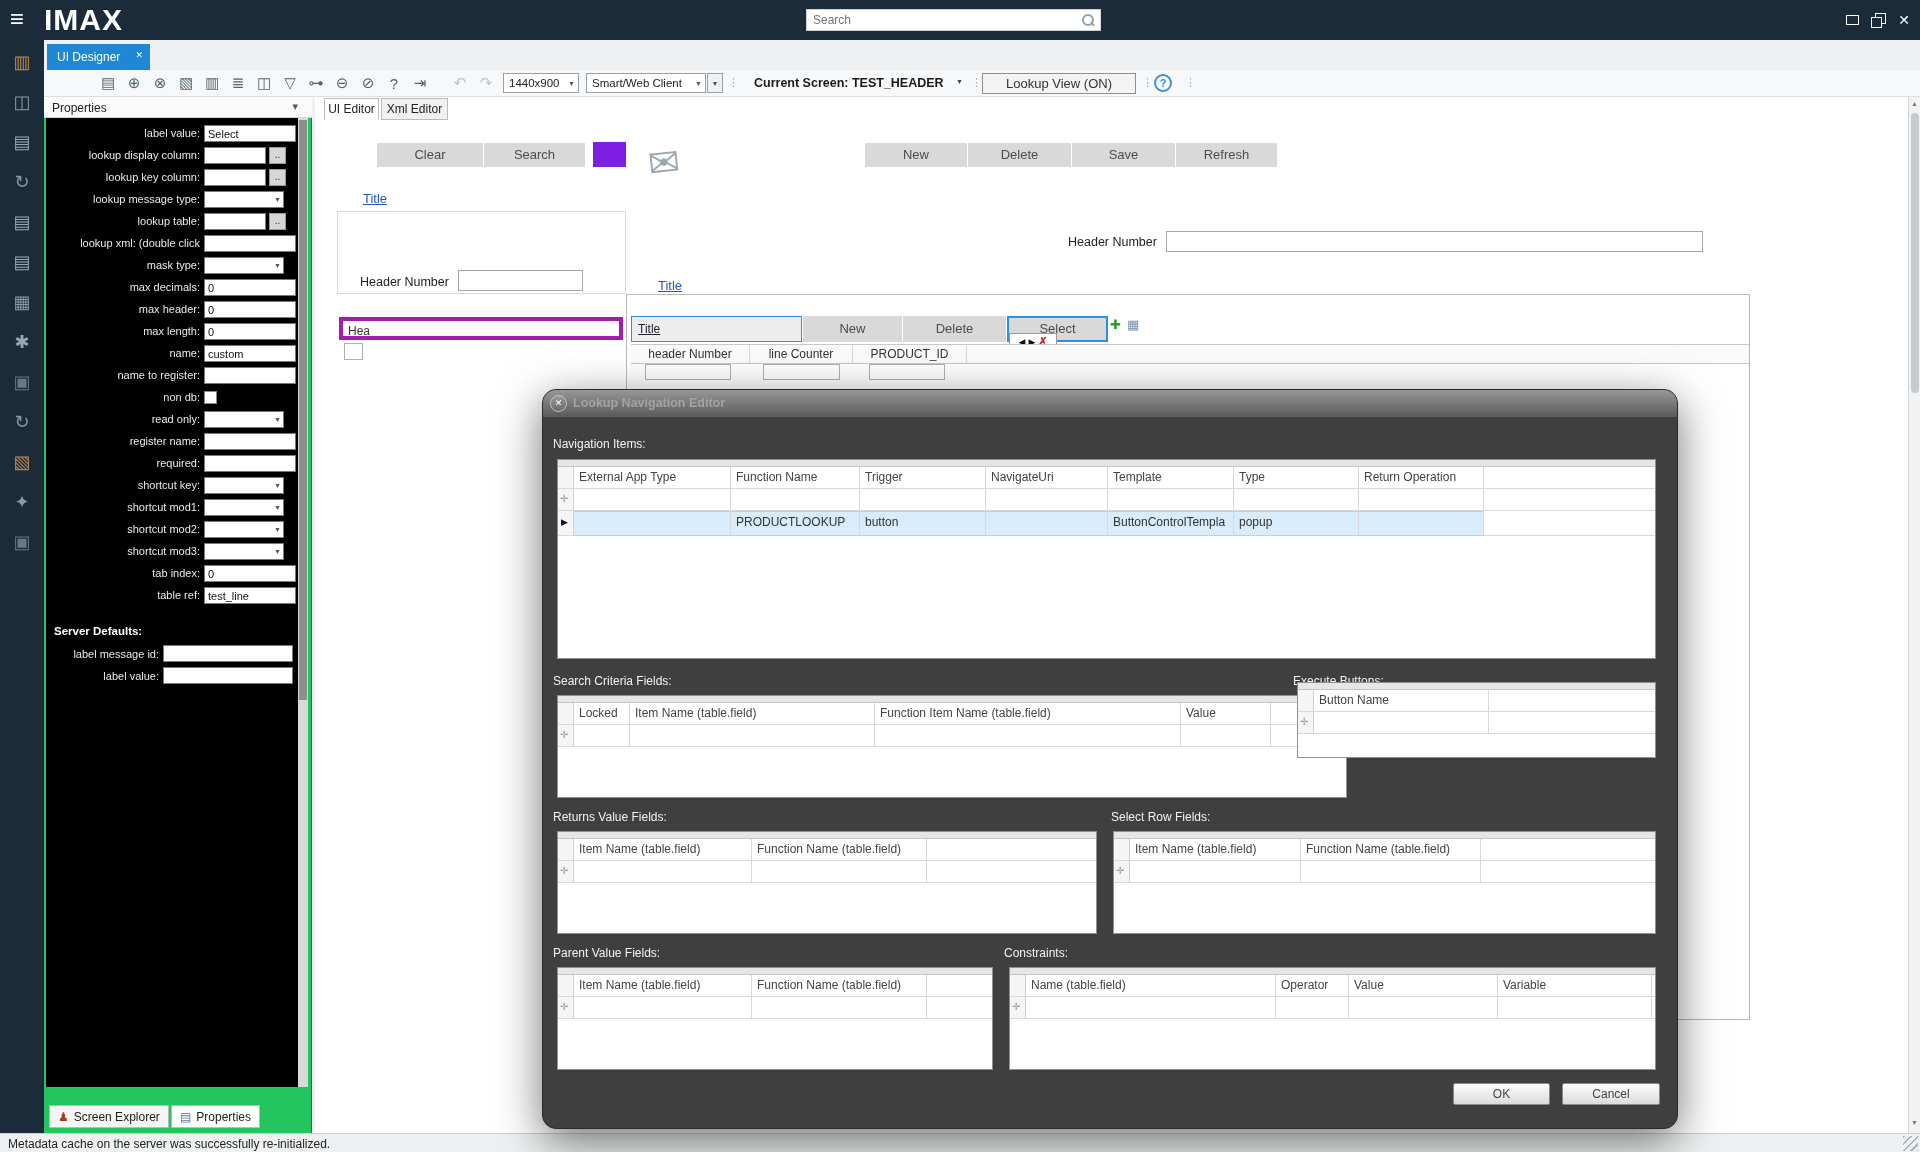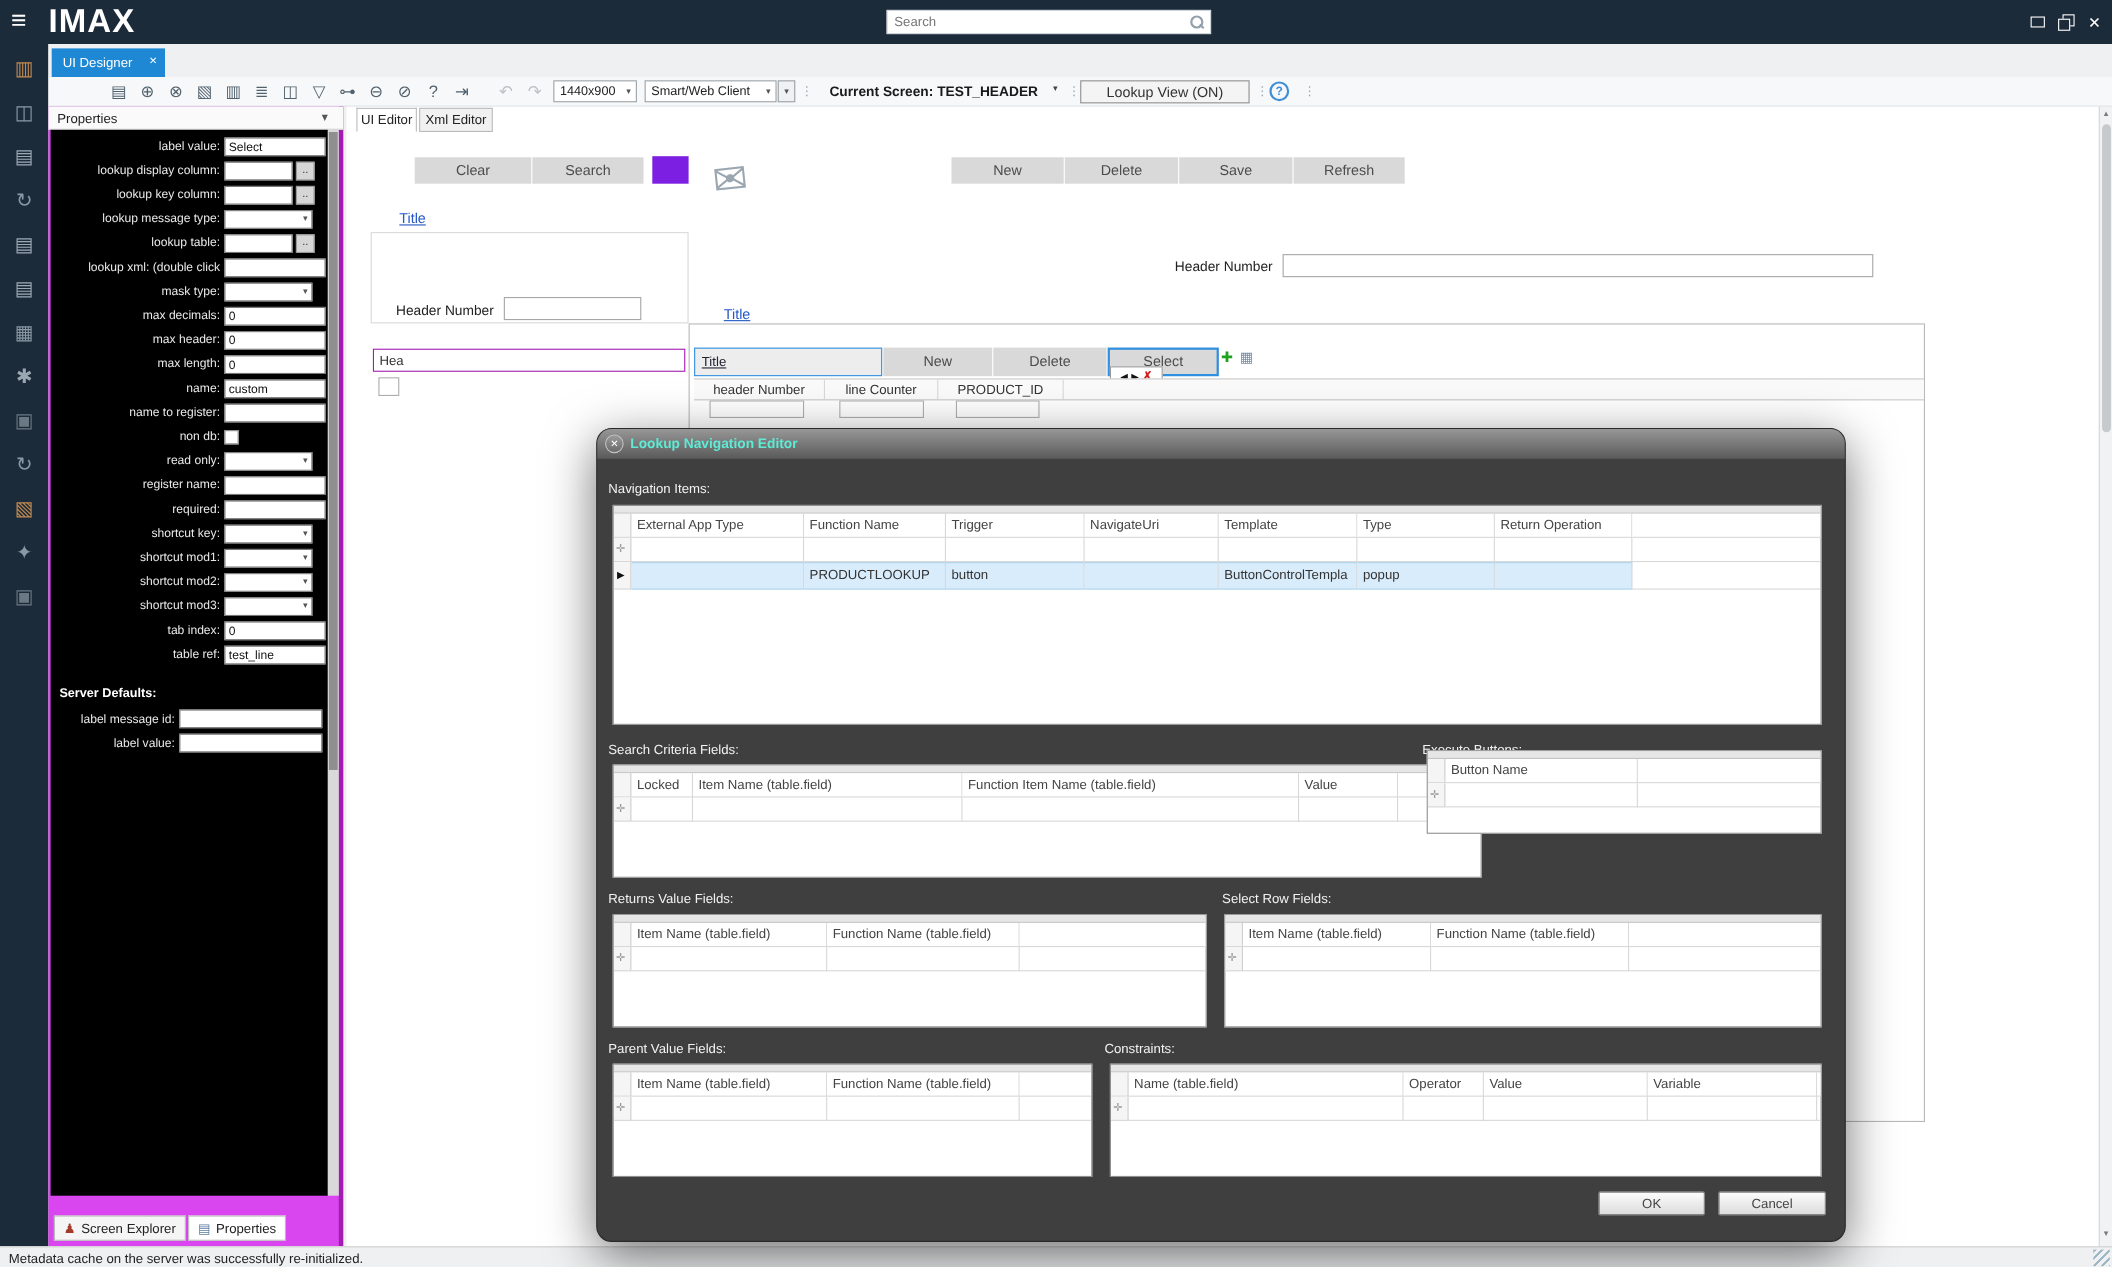--- a/index.html
+++ b/index.html
@@ -43,21 +43,21 @@
   .tb-dd{position:absolute;top:3px;height:20px;background:#fff;border:1px solid #9aa0a6;font-size:11.5px;color:#222;padding:3px 14px 0 5px;white-space:nowrap}
   .tb-dd .dd-arrow{position:absolute;right:3px;top:6px;font-size:7px;color:#555}
   .tb-split{position:absolute;top:3px;width:16px;height:20px;border:1px solid #9aa0a6;background:#f0f1f2;text-align:center;font-size:7px;color:#555;line-height:19px;cursor:pointer}
   .tb-dots{position:absolute;top:6px;font-size:11px;color:#9aa2aa}
   #current-screen{position:absolute;left:710px;top:6px;font-size:12.5px;font-weight:bold;color:#1a1a1a}
   #mini-arrow{position:absolute;left:912px;top:8px;font-size:7px;color:#444;cursor:pointer}
   #lookup-view-btn{position:absolute;left:938px;top:3px;width:154px;height:21px;border:1px solid #8f8f8f;background:#f4f4f4;text-align:center;line-height:19px;font-size:13px;color:#333;cursor:pointer}
   #tb-help{position:absolute;left:1110px;top:4px;width:18px;height:18px;border:2px solid #3f8fd6;border-radius:50%;color:#3f8fd6;font-weight:bold;font-size:11px;text-align:center;line-height:14px;cursor:pointer}
 
   
-  #props-panel{position:absolute;left:44px;top:97px;width:268px;height:1036px;background:#d946ef;border-right:4px solid #a21caf}
+  #props-panel{position:absolute;left:44px;top:97px;width:268px;height:1036px;background:#22c55e;border-right:1px solid #a21caf}
   #props-header{position:absolute;left:0;top:0;width:268px;height:21px;background:#fafafa;border-bottom:1px solid #d5d5d5}
   #props-header .ph-title{position:absolute;left:8px;top:4px;font-size:12px;color:#222}
   #props-header .ph-chevron{position:absolute;right:14px;top:3px;font-size:11px;color:#555;cursor:pointer}
   #props-black{position:absolute;left:2px;top:21px;width:252px;height:969px;background:#000;overflow:hidden}
   .prop-row{position:absolute;left:0;width:252px;height:20px}
   .prop-label{position:absolute;left:0;top:3px;width:154px;text-align:right;font-size:11px;color:#e9e9e9}
   .prop-input{position:absolute;left:158px;top:1px;width:92px;height:17px;background:#fff;border:1px solid #777;font-size:11px;color:#111;padding:2px 3px 0;overflow:hidden;white-space:nowrap}
   .prop-input.narrow{width:62px}
   .prop-lookup-btn{position:absolute;left:223px;top:1px;width:17px;height:17px;background:#d6d6d6;border:1px solid #999;font-size:10px;text-align:center;line-height:14px;color:#333;cursor:pointer}
   .prop-select{position:absolute;left:158px;top:1px;width:80px;height:17px;background:#fff;border:1px solid #777;cursor:pointer}
@@ -78,40 +78,40 @@
   #canvas{position:absolute;left:315px;top:97px;width:1593px;height:1036px;background:#fff}
   .ed-tab{position:absolute;top:1px;height:22px;font-size:12px;color:#222;text-align:center;line-height:21px;border:1px solid #bbb;background:#f1f1f1;cursor:pointer}
   .ed-tab.active{background:#fff;border-bottom-color:#fff}
   .cv-btn{position:absolute;background:var(--canvas_button,#d9d9d9);color:#4c4c4c;font-size:13px;text-align:center;line-height:24px;cursor:pointer}
   .cv-link{position:absolute;color:var(--link,#2257c4);text-decoration:underline;font-size:13px;cursor:pointer}
   .cv-label{position:absolute;font-size:12.5px;color:#222}
   .cv-input{position:absolute;background:#fff;border:1px solid #a6a6a6}
   #purple-box{position:absolute;left:278px;top:45px;width:33px;height:25px;background:var(--purple_box,#7d1fe3)}
   #mail-icon{position:absolute;left:333px;top:44px;font-size:38px;color:#9aa6b0;transform:rotate(-6deg)}
   #groupbox1{position:absolute;left:22px;top:114px;width:289px;height:83px;border:1px solid #d9d9d9}
-  #hea-bar{position:absolute;left:24px;top:220px;width:284px;height:21px;background:#fff;border:1px solid #a21caf;font-size:12px;color:#333;padding:3px 0 12px 5px}
+  #hea-bar{position:absolute;left:24px;top:220px;width:284px;height:21px;background:#fff;border:4px solid #a21caf;font-size:12px;color:#333;padding:3px 0 12px 5px}
   #hea-cell{position:absolute;left:29px;top:246px;width:19px;height:17px;background:#fff;border:1px solid #adadad}
   #grid-frame{position:absolute;left:311px;top:197px;width:1124px;height:726px;border:1px solid #b8b8b8}
   #grid-title-cell{position:absolute;left:316px;top:219px;width:171px;height:26px;background:#ededed;border:1px solid var(--selection,#2f8fe0);font-size:12px;color:#223;text-decoration:underline;padding:5px 0 0 6px;cursor:pointer}
   .grid-btn{position:absolute;top:219px;height:26px;line-height:26px}
   #grid-select-btn{border:2px solid var(--selection,#2f8fe0);line-height:22px}
   #grid-addrow{position:absolute;left:795px;top:220px;font-size:13px;color:var(--green_plus,#1fa31f);cursor:pointer}
   #grid-settings{position:absolute;left:812px;top:220px;font-size:13px;color:#7a90a8;cursor:pointer}
   #grid-pager{position:absolute;left:694px;top:236px;width:48px;height:17px;background:#fff;border:1px solid #999;display:flex;align-items:center;justify-content:center;gap:3px}
   #grid-pager .pg{font-size:9px;color:#111;cursor:pointer}
   #grid-pager .pg-del{font-size:11px;font-weight:bold;color:var(--red_x,#d02020);cursor:pointer}
   #grid-colhead{position:absolute;left:316px;top:247px;width:1118px;height:20px;background:#fafafa;border-top:1px solid #c8c8c8;border-bottom:1px solid #c8c8c8;display:flex}
   #grid-colhead .gc{border-right:1px solid #d8d8d8;font-size:12px;color:#333;text-align:center;line-height:19px;overflow:hidden;cursor:pointer}
   .grid-cell-input{position:absolute;top:267px;height:16px;background:#fff;border:1px solid #b0b0b0}
 
   
   #modal{position:absolute;left:542px;top:389px;width:1136px;height:740px;background:var(--modal_bg,#3f3f3f);border:1px solid #2a2a2a;border-radius:14px;box-shadow:0 12px 45px rgba(0,0,0,.55);z-index:30}
   #modal-titlebar{position:absolute;left:0;top:0;width:100%;height:27px;border-radius:13px 13px 0 0;background:linear-gradient(#979797,#5a5a5a);cursor:move}
   #modal-close{position:absolute;left:7px;top:5px;width:17px;height:17px;border-radius:50%;background:linear-gradient(#9a9a9a,#6a6a6a);border:1px solid #c2c2c2;text-align:center;line-height:15px;font-size:9px;color:#fff;cursor:pointer}
-  #modal-title{position:absolute;left:30px;top:6px;font-size:12.5px;font-weight:bold;color:#5eead4}
+  #modal-title{position:absolute;left:30px;top:6px;font-size:12.5px;font-weight:bold;color:#a3a3a3}
   .mod-label{position:absolute;font-size:12px;color:#f2f2f2}
   .mod-btn{position:absolute;top:693px;height:22px;background:linear-gradient(#fdfdfd,#dcdcdc);border:1px solid #8a8a8a;border-radius:2px;font-size:12px;color:#444;text-align:center;line-height:20px;cursor:pointer}
 
   
   .dx-table{position:absolute;background:#fff;border:1px solid #8f8f8f;overflow:hidden}
   .tbl-strip{height:7px;background:#e6e6e6;border-bottom:1px solid #c4c4c4;cursor:pointer}
   .tbl-row{display:flex;width:100%}
   .tbl-head{height:22px}
   .tbl-filter{height:22px}
   .tbl-data{height:25px}

